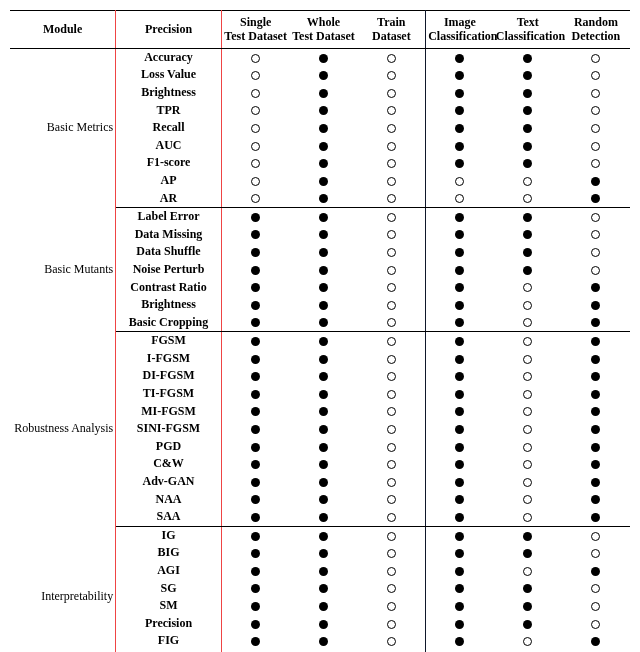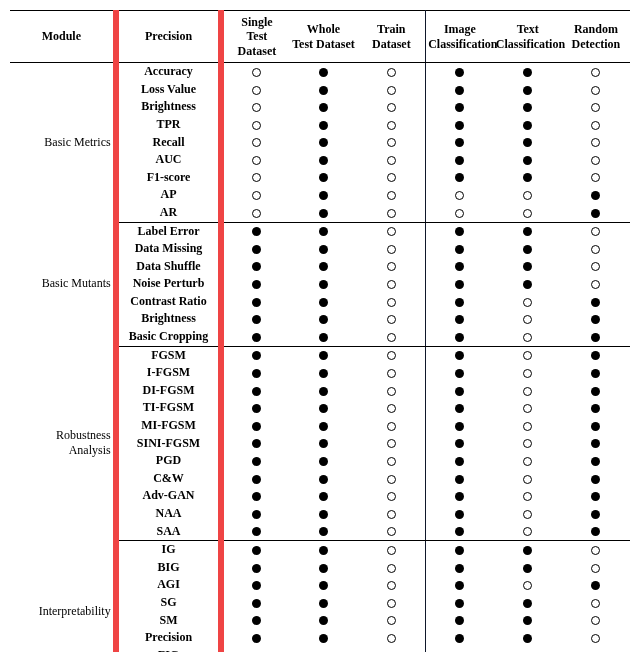--- a/index.html
+++ b/index.html
@@ -56,21 +56,21 @@
   .filled {
     background: #000;
   }
   .open {
     background: #fff;
     border: 1px solid #000;
   }
   .col-module { width: 90px; }
   .col-sub { width: 90px; }
   .col-data { width: 58px; }
-  .vr-right { border-right: 6px solid #ef4444; }
+  .vr-right { border-right: 1px solid #ef4444; }
   .extra-vr { border-right: 1px solid #0f172a; }
 </style>
 </head>
 <body>
 
 <table>
   <colgroup>
     <col class="col-module">
     <col class="col-sub">
     <col class="col-data">

